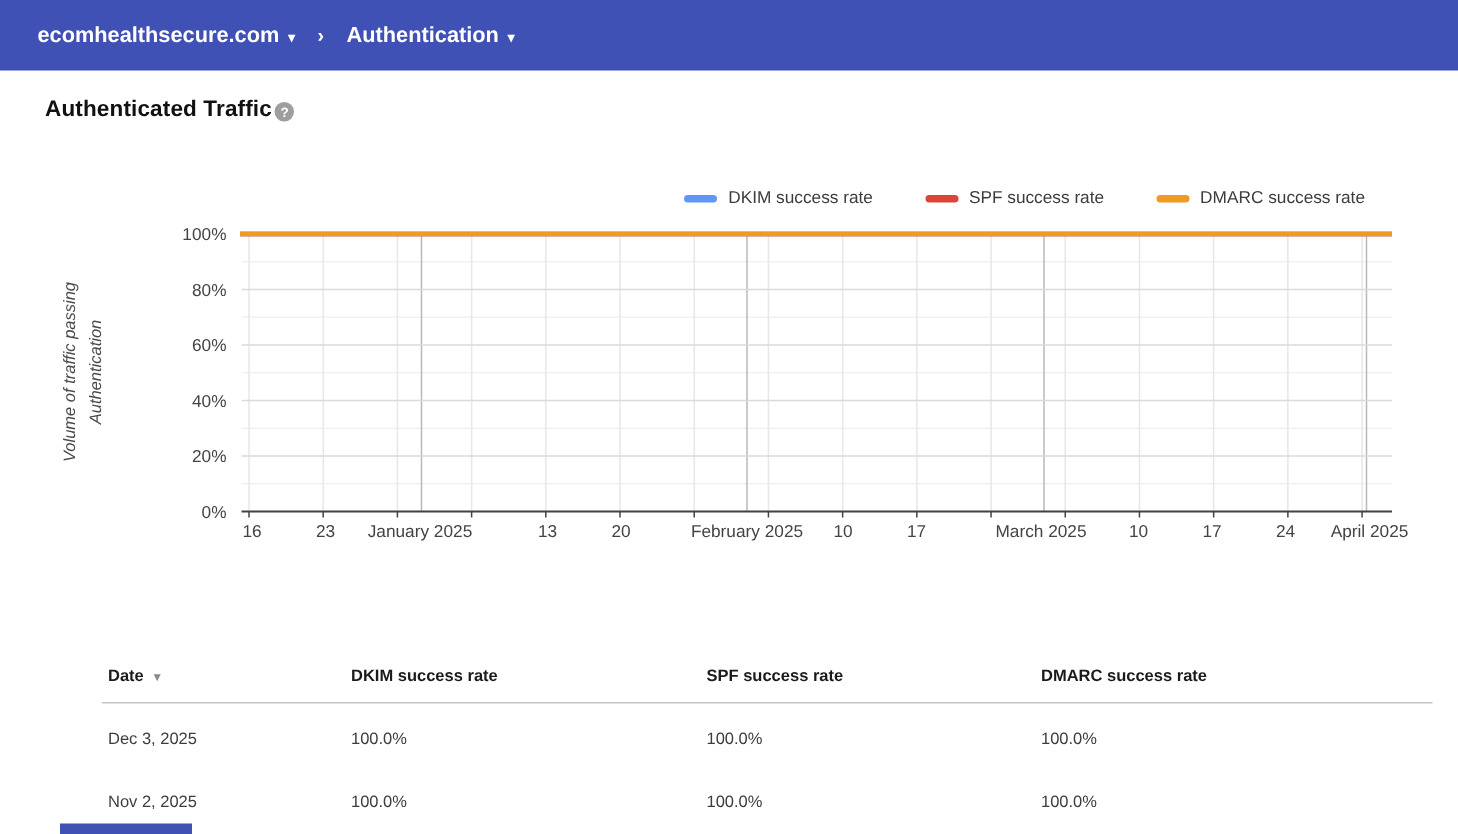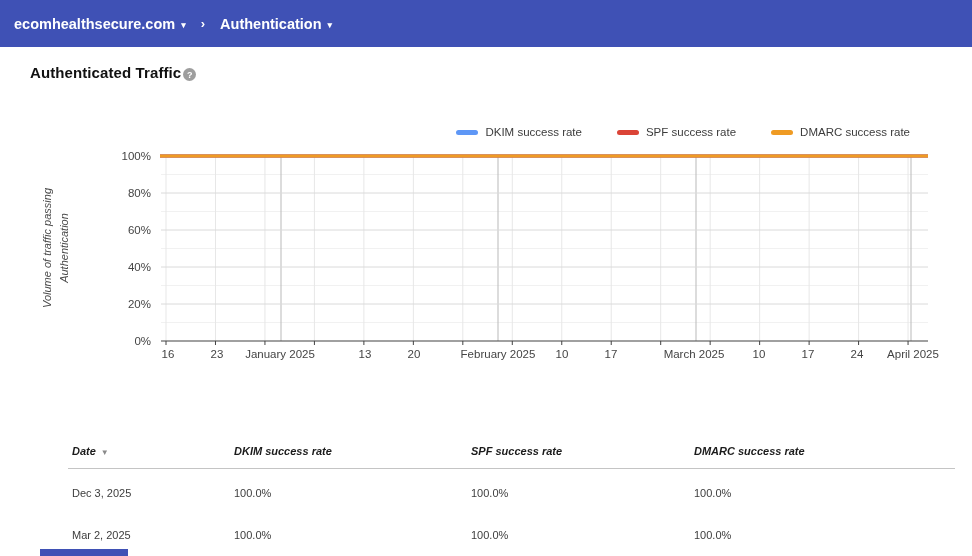--- a/index.html
+++ b/index.html
@@ -4,21 +4,21 @@
 <style>
   html,body{margin:0;padding:0;}
   body{
     width:972px;height:556px;position:relative;background:#ffffff;
     font-family:"Liberation Sans",sans-serif;overflow:hidden;
   }
   
   .topbar{
     position:absolute;left:0;top:0;width:972px;height:47px;
     background:#3f51b5;display:flex;align-items:center;
-    padding-left:14px;box-sizing:border-box;
+    padding-left:25px;box-sizing:border-box;
   }
   .crumb{color:#fff;font-weight:bold;font-size:14.5px;display:flex;align-items:center;gap:6px;cursor:pointer;white-space:nowrap;}
   .caret{font-size:9px;position:relative;top:1px;}
   .crumb-sep{color:#fff;font-size:13px;font-weight:bold;margin:0 15px;}
   
   .page-title-row{position:absolute;left:30px;top:64px;display:flex;align-items:flex-end;}
   .page-title{font-size:15px;font-weight:bold;color:#111;letter-spacing:.1px;}
   .help-icon{
     width:13px;height:13px;border-radius:50%;background:#9e9e9e;color:#fff;
     font-size:9px;font-weight:bold;display:flex;align-items:center;justify-content:center;
@@ -32,21 +32,21 @@
   
   .chart-wrap{position:absolute;left:18px;top:145px;width:972px;height:230px;}
   #chart-svg text{font-family:"Liberation Sans",sans-serif;font-size:11.5px;fill:#444;}
   .y-axis-title{
     position:absolute;left:-44px;top:231px;width:200px;height:34px;
     transform:rotate(-90deg);transform-origin:center;
     font-size:11px;font-style:italic;color:#4a4a4a;text-align:center;line-height:1.55;
   }
   .y-axis-title span{display:block;}
   
-  .tbl-header-cell{position:absolute;top:445px;font-size:11px;font-weight:bold;color:#1b1b1b;white-space:nowrap;font-style:italic;}
+  .tbl-header-cell{position:absolute;top:445px;font-size:11px;font-weight:bold;color:#1b1b1b;white-space:nowrap;}
   .sort-icon{color:#8a8a8a;font-size:8px;margin-left:5px;font-weight:normal;}
   .tbl-divider{position:absolute;top:468px;left:68px;right:17px;height:1px;background:#c4c4c4;}
   .tbl-cell{position:absolute;font-size:11px;color:#3d3d3d;white-space:nowrap;}
   .col-date{left:72px;}
   .col-dkim{left:234px;}
   .col-spf{left:471px;}
   .col-dmarc{left:694px;}
   .row-1{top:487px;}
   .row-2{top:529px;}
   
@@ -174,20 +174,20 @@
   <span class="tbl-header-cell col-dmarc">DMARC success rate</span>
   <div class="tbl-divider"></div>
 
   <div>
     <span class="tbl-cell row-1 col-date">Dec 3, 2025</span>
     <span class="tbl-cell row-1 col-dkim">100.0%</span>
     <span class="tbl-cell row-1 col-spf">100.0%</span>
     <span class="tbl-cell row-1 col-dmarc">100.0%</span>
   </div>
   <div>
-    <span class="tbl-cell row-2 col-date">Mar 2, 2025</span>
+    <span class="tbl-cell row-2 col-date">Nov 2, 2025</span>
     <span class="tbl-cell row-2 col-dkim">100.0%</span>
     <span class="tbl-cell row-2 col-spf">100.0%</span>
     <span class="tbl-cell row-2 col-dmarc">100.0%</span>
   </div>
 </div>
 
 <div class="bottom-partial" style="background: rgb(63, 81, 181);"></div>
 
 </body></html>

